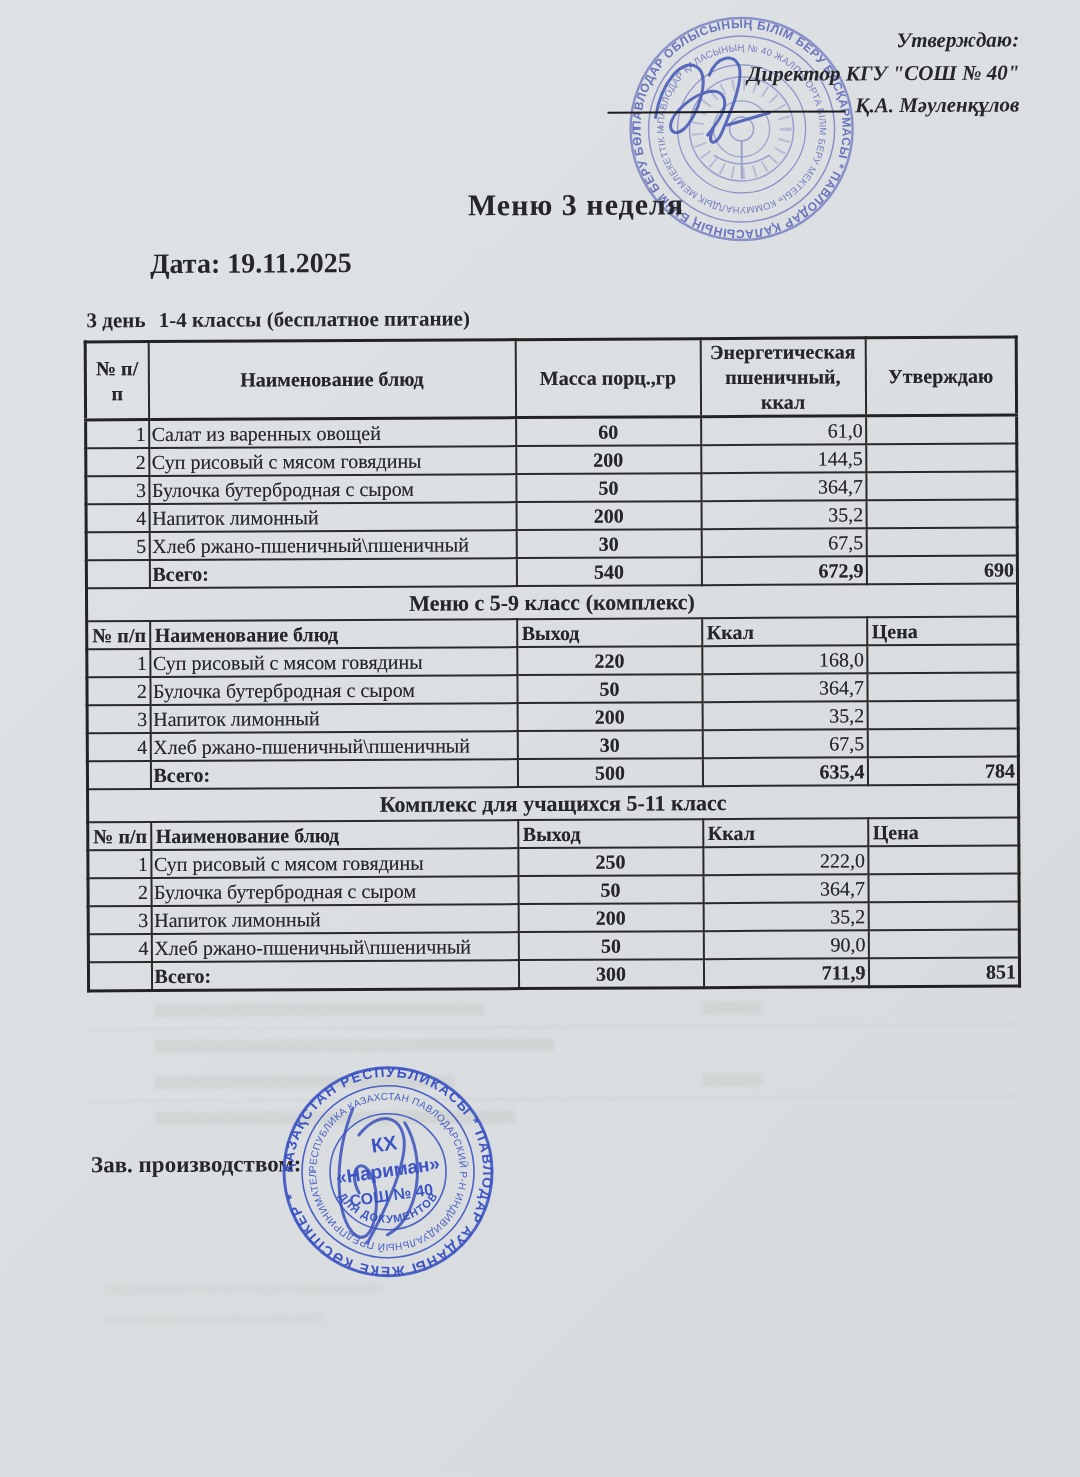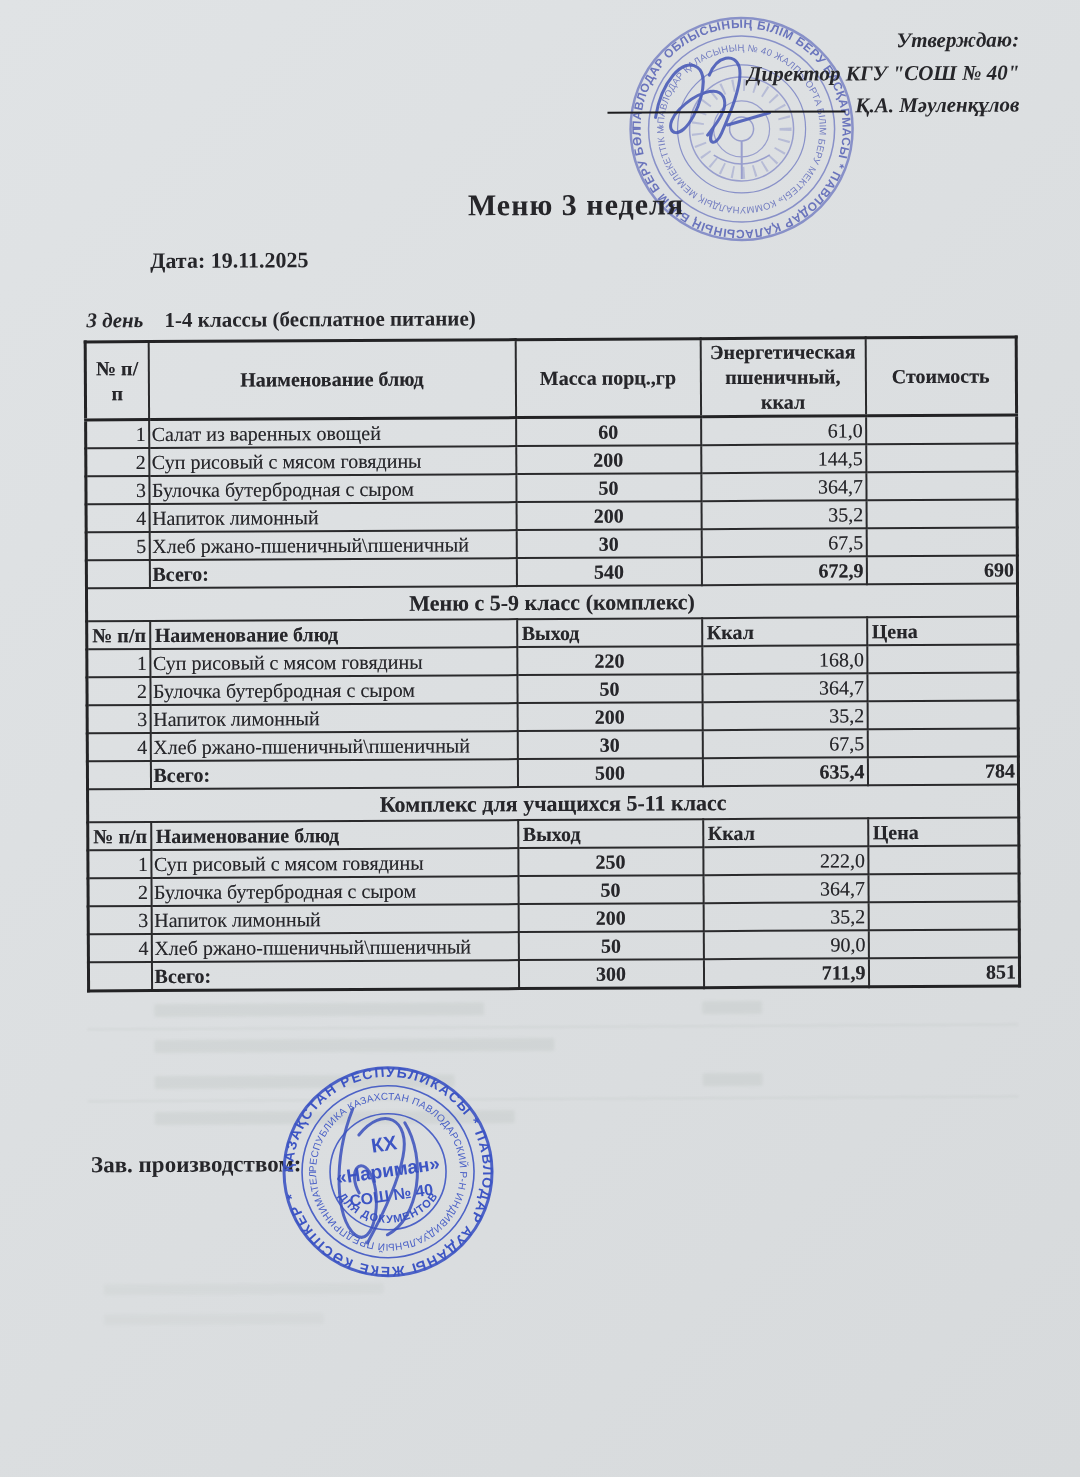--- a/index.html
+++ b/index.html
@@ -6,23 +6,23 @@
   .page{
     position:relative;width:1080px;height:1477px;overflow:hidden;
     background:linear-gradient(135deg,#e0e3e5 0%,#dcdfe1 45%,#d7dadc 100%);
     font-family:"Liberation Serif", serif;color:#26262a;
   }
   .tilt{position:absolute;inset:0;transform:rotate(-0.3deg);transform-origin:50% 40%;}
   
   .approval{position:absolute;top:26px;right:58px;text-align:right;font-weight:bold;font-style:italic;font-size:21px;line-height:1.55;}
   .sig-line{display:inline-block;width:238px;border-bottom:2px solid #1d1d1f;height:18px;margin-right:4px;vertical-align:baseline;}
   .doc-title{position:absolute;top:188px;left:0;right:0;text-align:center;transform:translateX(38px);font-size:30px;font-weight:bold;letter-spacing:1px;}
-  .doc-date{position:absolute;top:246px;left:152px;font-size:22px;font-weight:bold;}
+  .doc-date{position:absolute;top:246px;left:152px;font-size:28px;font-weight:bold;}
   .section-heading{position:absolute;top:306px;left:88px;font-size:21px;font-weight:bold;}
-  .section-heading .day{font-style:italic;margin-right:16px;}
+  .section-heading .day{margin-right:8px;}
   
   .table-wrap{position:absolute;top:338px;left:85px;}
   table{border-collapse:collapse;width:931px;table-layout:fixed;border:3px solid #232325;}
   th,td{border:2px solid #2a2a2c;overflow:hidden;white-space:nowrap;
         text-shadow:0 0 0.6px rgba(40,40,44,0.45);}
   tr.head-tall th{height:72px;font-size:20px;text-align:center;vertical-align:middle;
         border-bottom:3px solid #232325;padding:0 6px;white-space:normal;line-height:1.25;}
   tr.head-slim th{height:26px;font-size:20px;text-align:left;padding:0 2px 0 4px;}
   tr.data td, tr.total-row td{height:26px;font-size:20px;padding:0 2px;}
   td.c-num{text-align:right;padding-right:2px;}
@@ -98,21 +98,21 @@
             <col style="width:185px">
           <col style="width:165px">
             <col style="width:151px">
         </colgroup>
         <tbody id="menu-tbody">
             <tr class="head-tall">
               <th>№ п/п</th>
               <th>Наименование блюд</th>
               <th>Масса порц.,гр</th>
               <th>Энергетическая пшеничный, ккал</th>
-              <th>Стоимость</th>
+              <th>Утверждаю</th>
             </tr>
             <tr class="data">
               <td class="c-num">1</td>
               <td class="c-dish">Салат из варенных овощей</td>
               <td class="c-out">60</td>
               <td class="c-kcal">61,0</td>
               <td class="c-price"></td>
             </tr>
             <tr class="data">
               <td class="c-num">2</td>

